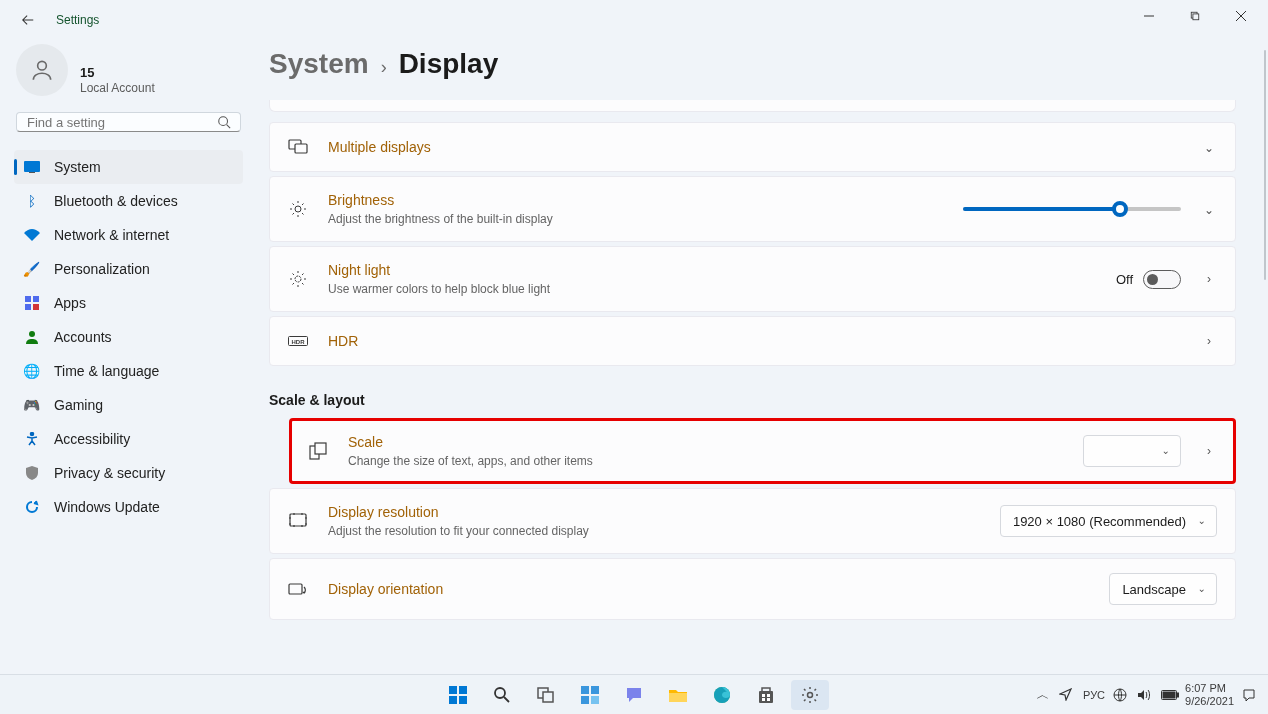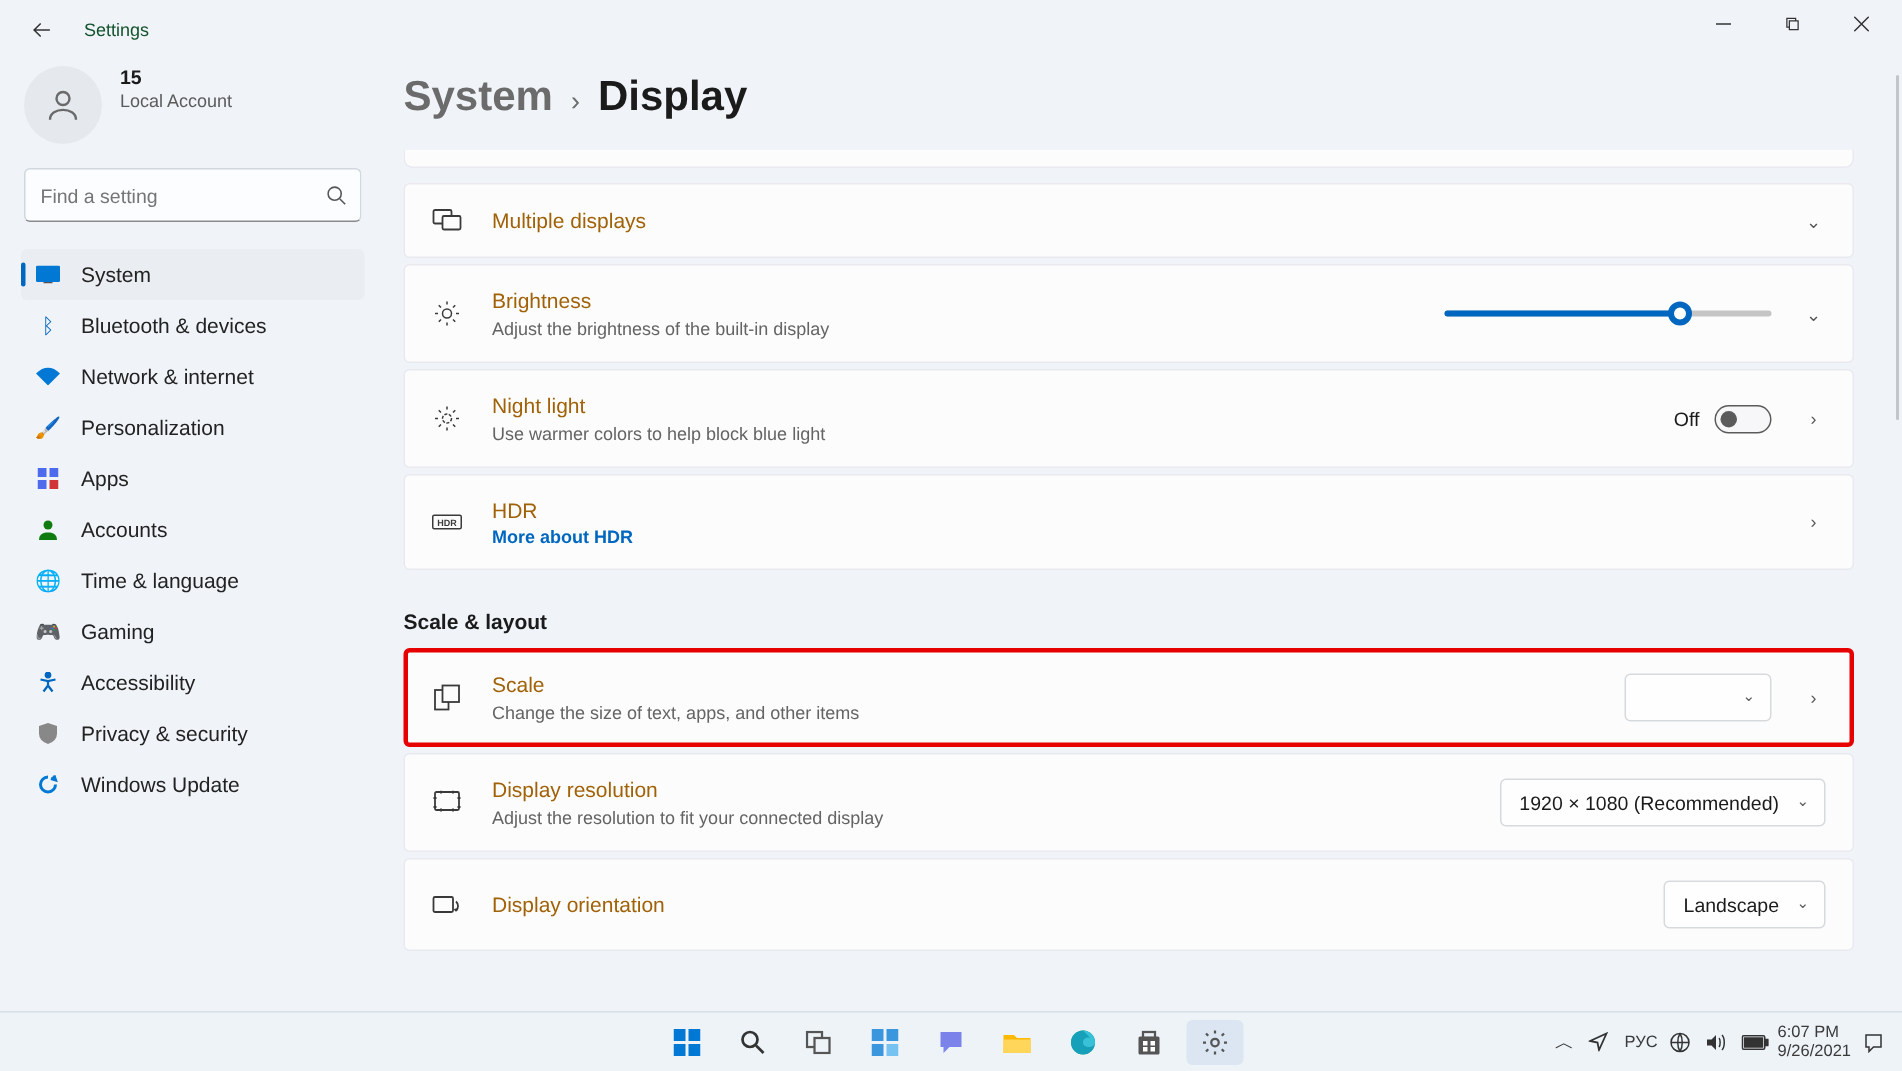--- a/index.html
+++ b/index.html
@@ -6,43 +6,43 @@
 body { background: #f0f4f9; width: 1268px; height: 714px; overflow: hidden; position: relative; color: #1b1b1b; }
 
 .titlebar { height: 40px; display: flex; align-items: center; padding: 0 8px; position: relative; }
 .titlebar .back { width: 32px; height: 32px; display: flex; align-items: center; justify-content: center; border-radius: 4px; font-size: 14px; color: #333; margin-left: 4px;}
 .titlebar .title { font-size: 12px; margin-left: 12px; color: #14532d; }
 .winbtns { position: absolute; right: 4px; top: 0; display: flex; }
 .winbtn { width: 46px; height: 32px; display: flex; align-items: center; justify-content: center; color: #333; }
 
 .container { display: flex; height: calc(100% - 40px - 40px); }
 .sidebar { width: 255px; padding: 0 12px 0 14px; }
-.profile { display: flex; align-items: flex-start; padding: 4px 2px 14px 2px; gap: 12px; }
+.profile { display: flex; align-items: flex-end; padding: 4px 2px 14px 2px; gap: 12px; }
 .avatar { width: 52px; height: 52px; border-radius: 50%; background: #e5e9ed; display:flex; align-items:center; justify-content:center; color:#6a6a6a;}
 .pname { font-size: 13px; font-weight: 600; line-height: 16px; }
 .psub { font-size: 12px; color: #5b5b5b; line-height: 15px; }
 .search { position: relative; margin: 2px 2px 18px 2px; }
-.search input { width: 100%; height: 36px; border: 1px solid #d0d7de; border-bottom: 1.5px solid #8a8a8a; border-radius: 4px; background: #fbfdff; padding: 0 34px 0 10px; font-size: 13px; outline: none; }
+.search input { width: 100%; height: 20px; border: 1px solid #d0d7de; border-bottom: 1.5px solid #8a8a8a; border-radius: 4px; background: #fbfdff; padding: 0 34px 0 10px; font-size: 13px; outline: none; }
 .search .sicon { position: absolute; right: 10px; top: 50%; transform: translateY(-50%); color:#555; font-size:13px;}
 .nav { list-style: none; }
 .nav li { display:flex; align-items:center; gap:14px; height:34px; padding:0 10px; border-radius:4px; font-size:14px; color:#222; position:relative; margin-bottom:0px;}
 .nav li .icon { width:16px; height:16px; display:flex; align-items:center; justify-content:center; font-size:14px;}
 .nav li.active { background:#eaedf1; }
 .nav li.active::before { content:""; position:absolute; left:0; top:9px; width:3px; height:16px; background:#0067c0; border-radius:2px; }
 
 .main { flex:1; padding: 0 32px 0 14px; overflow-y:auto; position:relative;}
 .main::-webkit-scrollbar{width:2px;}
 .breadcrumb { display:flex; align-items:baseline; gap:12px; margin: 8px 0 20px 0;}
 .breadcrumb .p1 { font-size:28px; color:#6b6b6b; font-weight:600;}
 .breadcrumb .sep { font-size:18px; color:#6b6b6b;}
 .breadcrumb .p2 { font-size:28px; color:#1b1b1b; font-weight:700;}
 
 .panel-cut { height:12px; border:1px solid #e9e9ef; border-top:none; border-radius:0 0 6px 6px; background:#fcfcfd; margin-bottom:10px;}
 .card { background:#fcfcfd; border:1px solid #e9e9ef; border-radius:4px; padding:14px 18px; display:flex; align-items:center; gap:20px; margin-bottom:4px; position:relative;}
-.card.highlight { border:3px solid #e60000; padding:12px 16px; }
+.card.highlight { border:3px solid #e60000; padding:12px 16px;margin-left:20px; }
 .card .cicon { width:20px; height:20px; display:flex; align-items:center; justify-content:center; color:#3a3a3a; flex-shrink:0;}
 .card .ctexts { flex:1; }
 .card .ctitle { font-size:14px; color:#a16207; line-height:18px;}
 .card .cdesc { font-size:12px; color:#646464; line-height:16px; margin-top:2px;}
 .card .clink { font-size:12px; color:#0067c0; font-weight:600; margin-top:2px;}
 .card .chev { color:#555; font-size:12px; width:16px; text-align:center;}
 .card .chevdown { color:#555; font-size:12px; width:16px; text-align:center; transform:translateY(1px);}
 .section-title { font-size:14px; font-weight:600; margin: 26px 0 10px 0; color:#1b1b1b;}
 
 .slider-wrap { display:flex; align-items:center; gap:14px;}
@@ -271,21 +271,20 @@
 
     <div class="card">
       <span class="cicon">
           <svg width="20" height="14" viewBox="0 0 20 14" fill="none" stroke="currentColor" stroke-width="1">
             <rect x="0.5" y="2.5" width="19" height="9" rx="1"></rect>
             <text x="10" y="9.5" font-size="6" text-anchor="middle" fill="currentColor" stroke="none" font-weight="bold">HDR</text>
           </svg>
         </span>
       <div class="ctexts">
         <div class="ctitle">HDR</div>
-        <div class="clink">More about HDR</div>
       </div>
       <span class="chev">›</span>
     </div>
 
     <div class="section-title">Scale &amp; layout</div>
 
     <div class="card highlight">
       <span class="cicon">
           <svg width="18" height="18" viewBox="0 0 18 18" fill="none" stroke="currentColor" stroke-width="1.2">
             <rect x="1" y="4" width="9" height="13"></rect>

